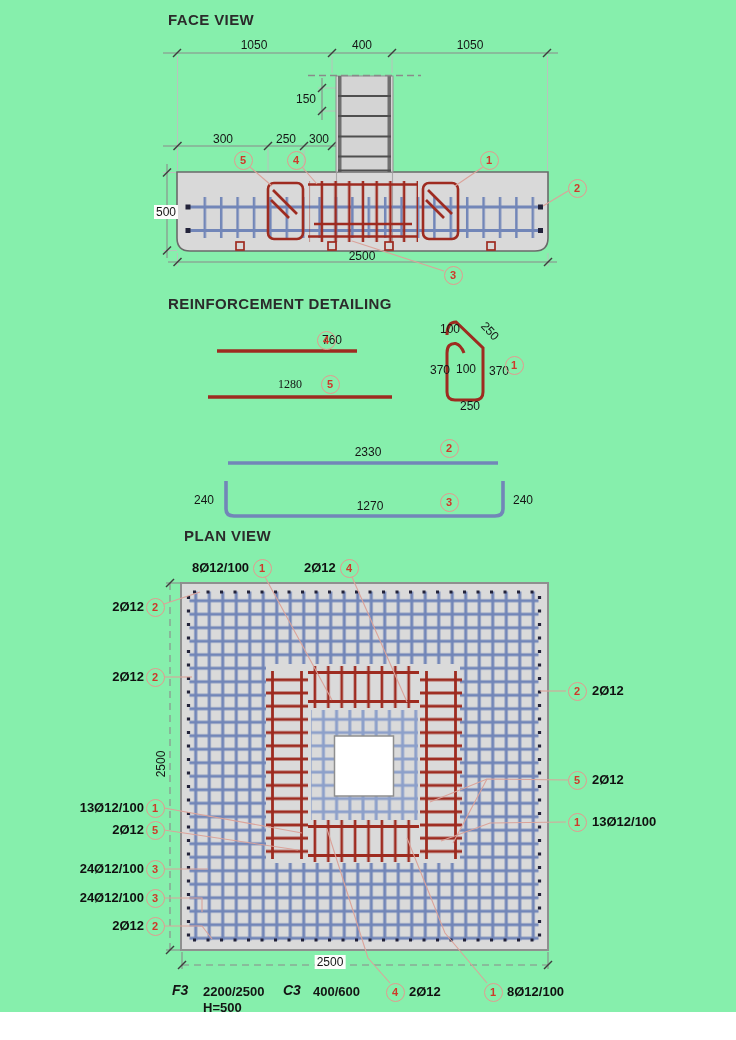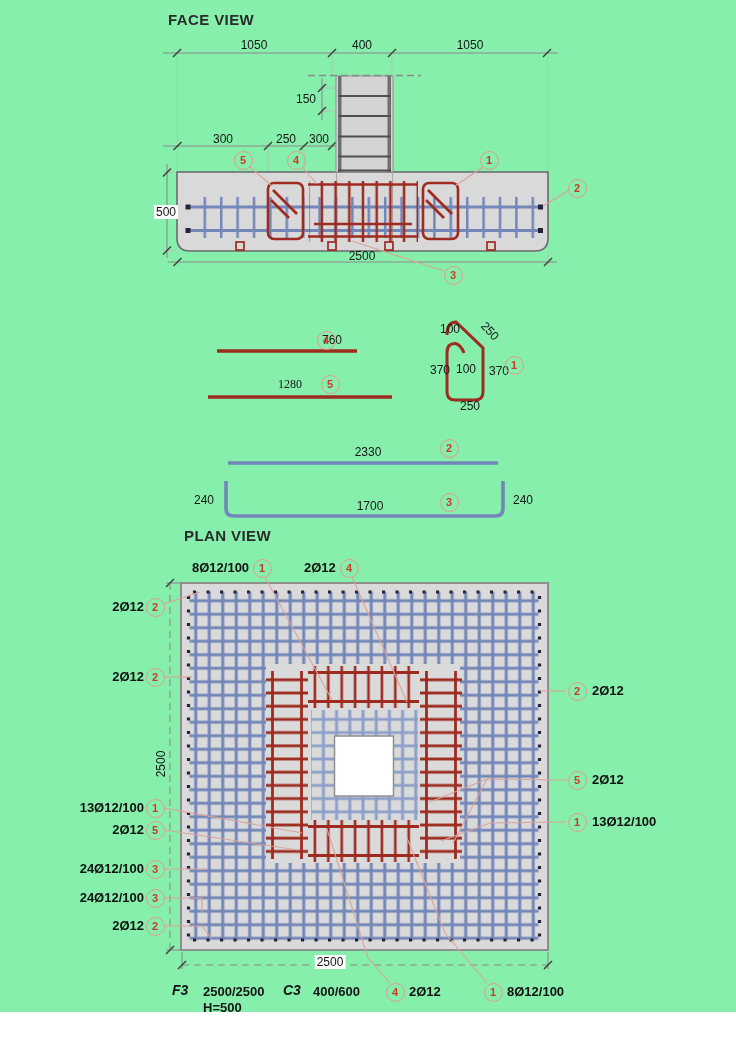--- a/index.html
+++ b/index.html
@@ -233,35 +233,36 @@
 <span class="t" style="left:286px;top:132px;">250</span>
 <span class="t" style="left:319px;top:132px;">300</span>
 <span class="t bg" style="left:166px;top:205px;">500</span>
 <span class="t" style="left:362px;top:249px;">2500</span>
 <span class="co" style="left:233.5px;top:150.5px;">5</span>
 <span class="co" style="left:286.5px;top:150.5px;">4</span>
 <span class="co" style="left:479.5px;top:150.5px;">1</span>
 <span class="co" style="left:567.5px;top:178.5px;">2</span>
 <span class="co" style="left:443.5px;top:265.5px;">3</span>
 
+<span class="ttl" style="left:168px;top:295px;">REINFORCEMENT DETAILING</span>
 <span class="t" style="left:288px;top:333px;margin-left:44px;">760</span>
 <span class="co" style="left:316.5px;top:330.5px;">4</span>
 <span class="t" style="left:290px;top:377px;font-family:Liberation Serif, serif;">1280</span>
 <span class="co" style="left:320.5px;top:374.5px;">5</span>
 <span class="t" style="left:450px;top:322px;">100</span>
 <span class="t rot45" style="left:490px;top:331px;">250</span>
 <span class="t" style="left:440px;top:363px;">370</span>
 <span class="t" style="left:466px;top:362px;">100</span>
 <span class="t" style="left:499px;top:364px;">370</span>
 <span class="co" style="left:504.5px;top:355.5px;">1</span>
 <span class="t" style="left:470px;top:399px;">250</span>
 <span class="t" style="left:368px;top:445px;">2330</span>
 <span class="co" style="left:439.5px;top:438.5px;">2</span>
 <span class="t" style="left:204px;top:493px;">240</span>
-<span class="t" style="left:370px;top:499px;">1700</span>
+<span class="t" style="left:370px;top:499px;">1270</span>
 <span class="co" style="left:439.5px;top:492.5px;">3</span>
 <span class="t" style="left:523px;top:493px;">240</span>
 
 <span class="ttl" style="left:184px;top:527px;">PLAN VIEW</span>
 <span class="lbl" style="left:192px;top:560px;">8Ø12/100</span>
 <span class="co" style="left:252.5px;top:558.5px;">1</span>
 <span class="lbl" style="left:304px;top:560px;">2Ø12</span>
 <span class="co" style="left:339.5px;top:558.5px;">4</span>
 
 <span class="lbl r" style="left:40px;top:599px;">2Ø12</span>
@@ -288,18 +289,18 @@
 
 <span class="t rot90" style="left:161px;top:764px;">2500</span>
 <span class="t bg" style="left:330px;top:955px;">2500</span>
 
 <span class="co" style="left:385.5px;top:982.5px;">4</span>
 <span class="lbl" style="left:409px;top:984px;">2Ø12</span>
 <span class="co" style="left:483.5px;top:982.5px;">1</span>
 <span class="lbl" style="left:507px;top:984px;">8Ø12/100</span>
 
 <span class="tag" style="left:172px;top:982px;">F3</span>
-<span class="note" style="left:203px;top:984px;">2500/2500</span>
+<span class="note" style="left:203px;top:984px;">2200/2500</span>
 <span class="note" style="left:203px;top:1000px;">H=500</span>
 <span class="tag" style="left:283px;top:982px;">C3</span>
 <span class="note" style="left:313px;top:984px;">400/600</span>
 
 </div>
 
 </body></html>

